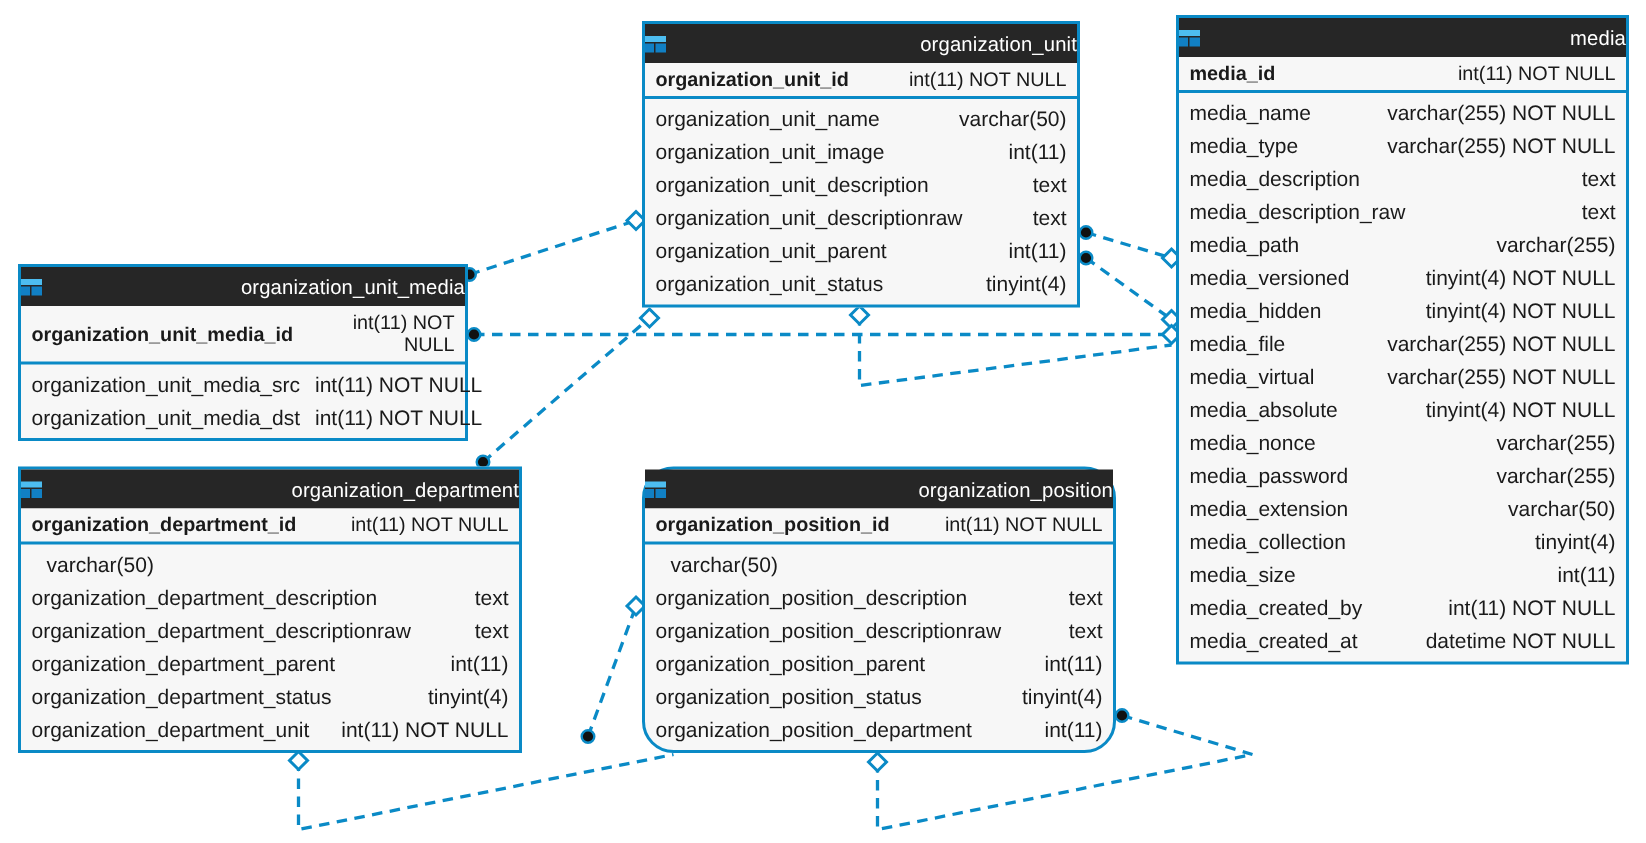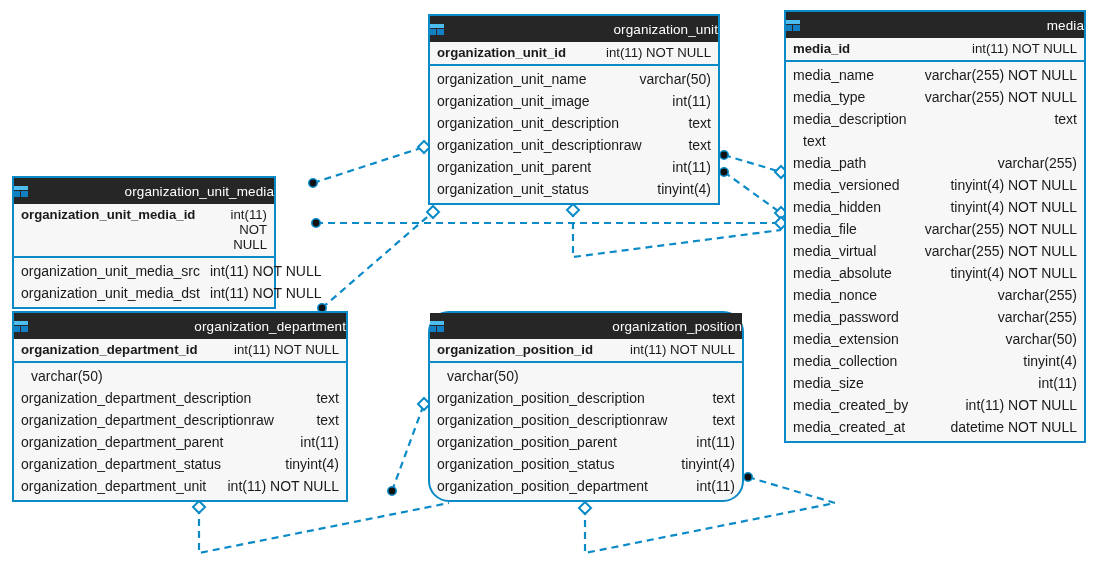--- a/index.html
+++ b/index.html
@@ -61,20 +61,21 @@
     background: #1180c4;
   }
   .tbl-icon .ic-br {
     position: absolute;
     left: 7px; top: 5px;
     width: 7px; height: 6px;
     background: #1180c4;
   }
   .pk-row {
     display: flex;
+    align-items: center;
     justify-content: space-between;
     padding: 3px 7px 4px 7px;
     font-size: 13.2px;
     font-weight: bold;
     color: #1a1a1a;
     border-bottom: 2px solid #0a8ac6;
     background: #f7f7f7;
   }
   .pk-row .col-type {
     font-weight: normal;
@@ -213,20 +214,21 @@
           </div>
           <div class="col-row">
             <span class="col-name">media_type</span>
             <span class="col-type">varchar(255) NOT NULL</span>
           </div>
           <div class="col-row">
             <span class="col-name">media_description</span>
             <span class="col-type">text</span>
           </div>
           <div class="col-row">
+            <span class="col-name">media_description_raw</span>
             <span class="col-type">text</span>
           </div>
           <div class="col-row">
             <span class="col-name">media_path</span>
             <span class="col-type">varchar(255)</span>
           </div>
           <div class="col-row">
             <span class="col-name">media_versioned</span>
             <span class="col-type">tinyint(4) NOT NULL</span>
           </div>
@@ -269,21 +271,21 @@
           <div class="col-row">
             <span class="col-name">media_created_by</span>
             <span class="col-type">int(11) NOT NULL</span>
           </div>
           <div class="col-row">
             <span class="col-name">media_created_at</span>
             <span class="col-type">datetime NOT NULL</span>
           </div>
         </div>
       </div>
-      <div class="table-node" style="left: 12px; top: 176px; width: 264px;">
+      <div class="table-node" style="left: 12px; top: 176px; width: 300px;">
         <div class="tbl-header">
           <span class="tbl-icon">
             <span class="ic-top"></span>
             <span class="ic-bl"></span>
             <span class="ic-br"></span>
           </span>
           <span>organization_unit_media</span>
         </div>
         <div class="pk-row">
           <span class="col-name">organization_unit_media_id</span>

